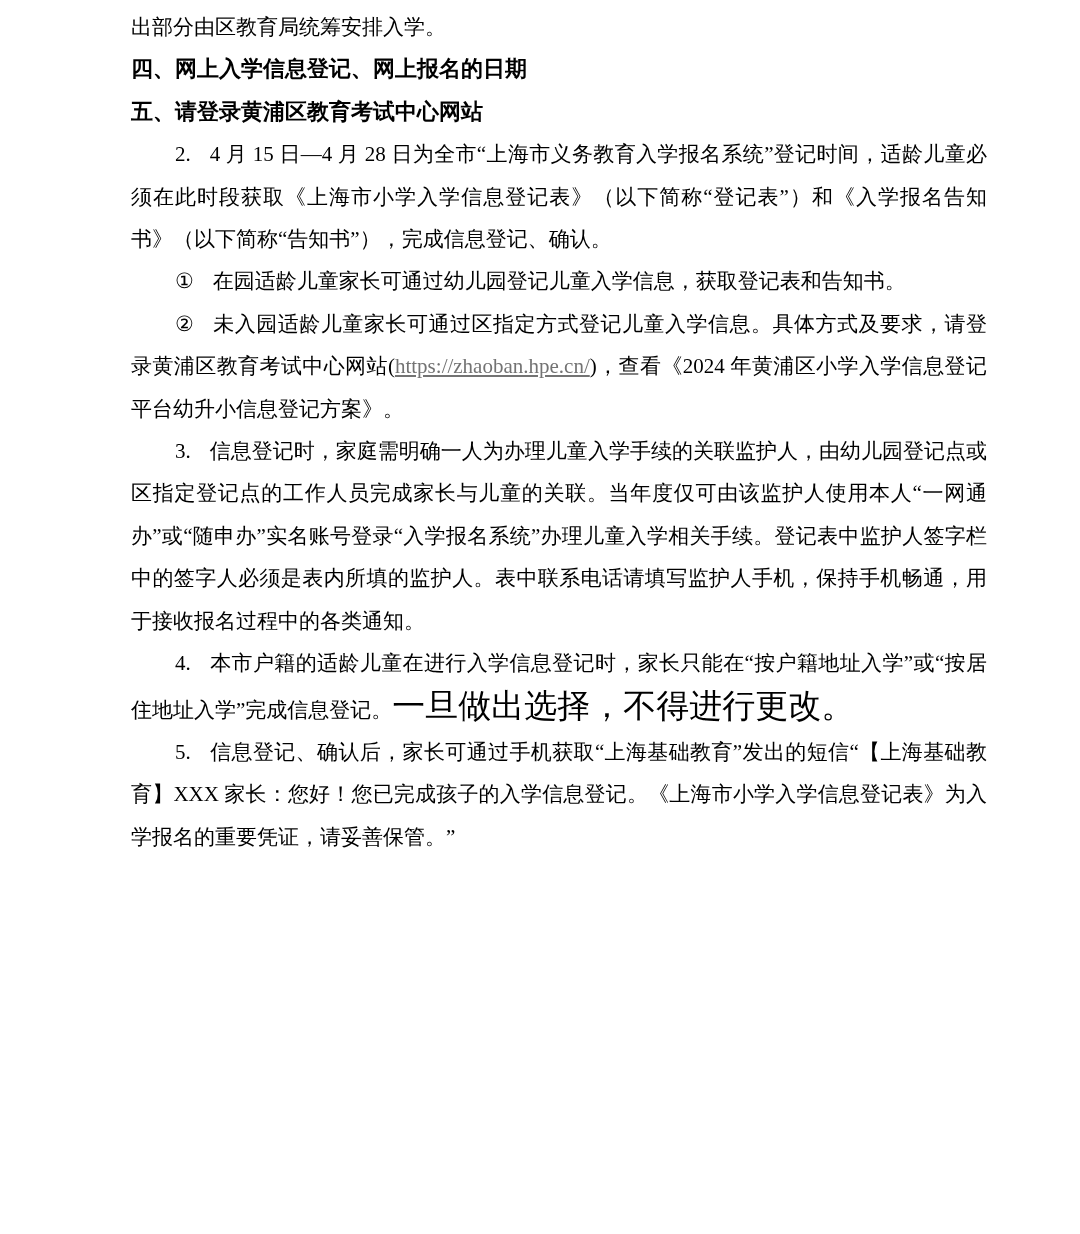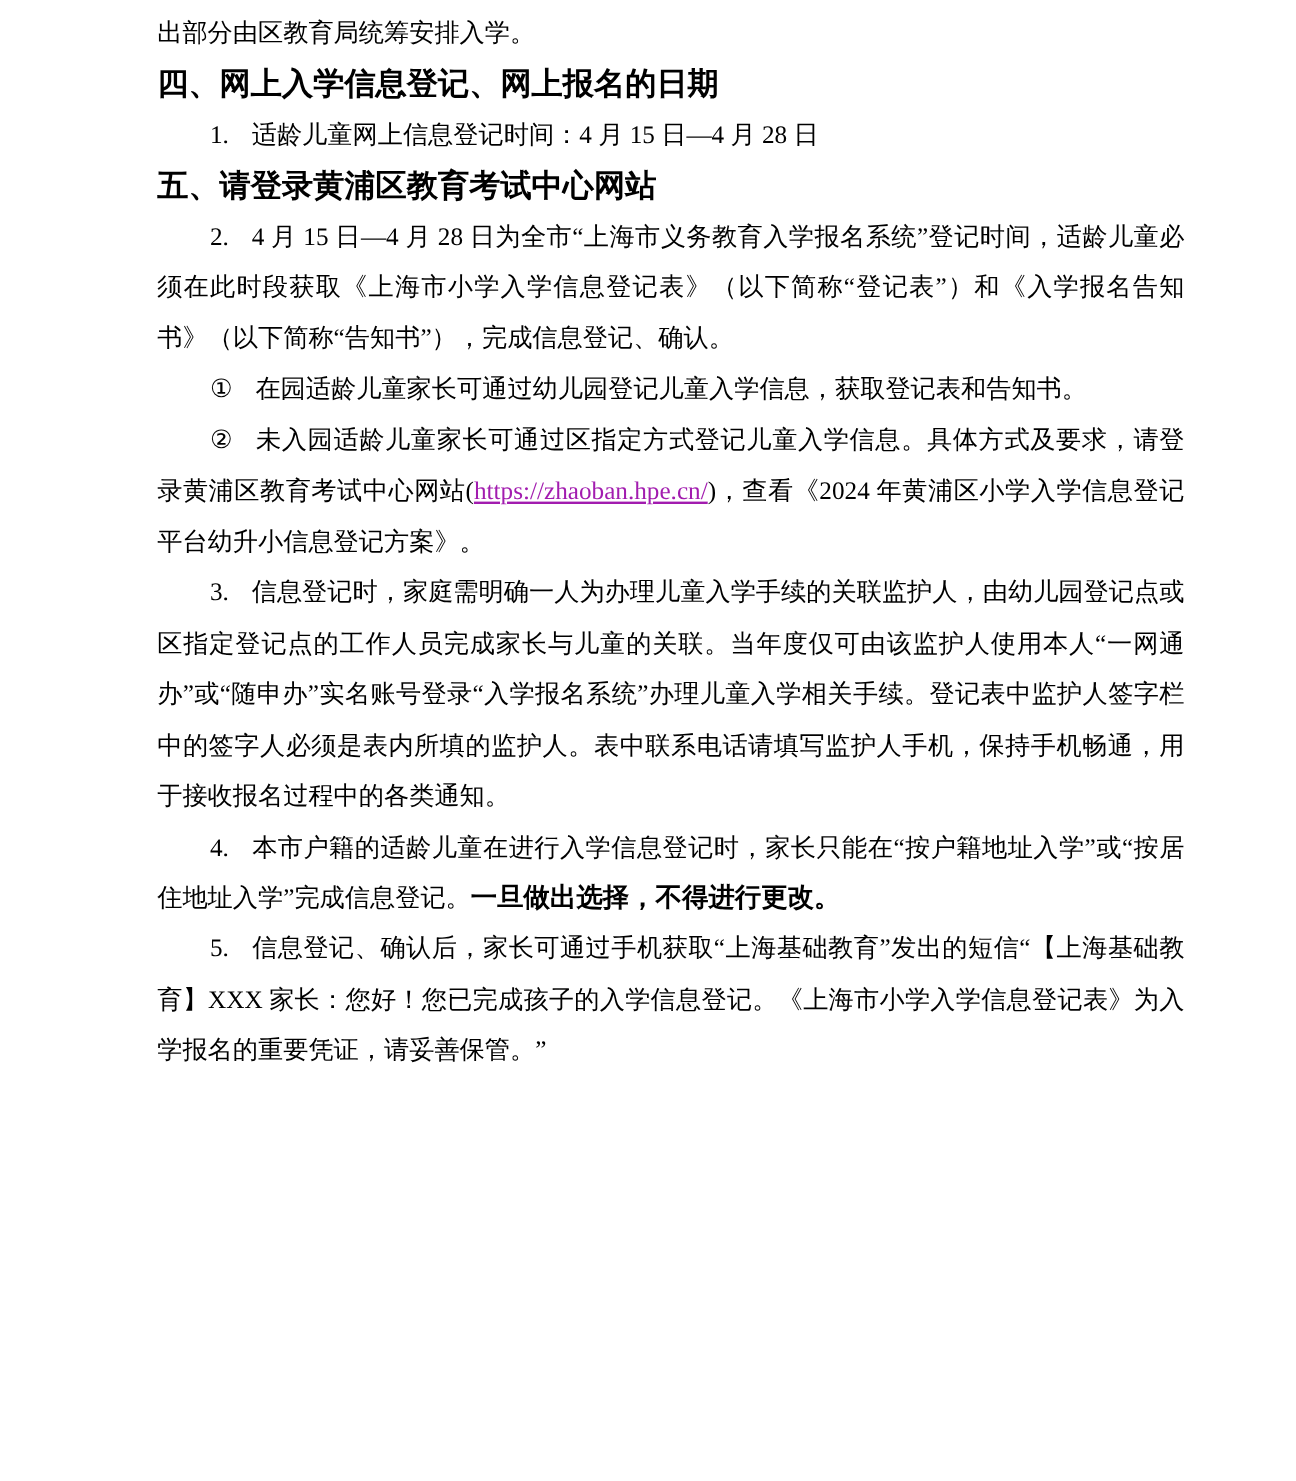--- a/index.html
+++ b/index.html
@@ -19,45 +19,44 @@
   }
   .page p {
     margin: 0;
     text-align: justify;
     text-justify: inter-character;
   }
   .indent { text-indent: 44px; }
   .heading {
     font-family: "Liberation Sans", "DejaVu Sans", sans-serif;
     font-weight: 700;
-    font-size: 26px;
+    font-size: 22px;
     text-align: left;
   }
   .marker { margin-right: 19px; }
   .link {
-    color: #a21caf;
+    color: #737373;
     text-decoration: underline;
     cursor: pointer;
   }
   .emph {
     font-family: "Liberation Sans", "DejaVu Sans", sans-serif;
-    font-weight: 700;
-    font-size: 22px;
+    font-weight: 400;
+    font-size: 33px;
   }
 </style>
 </head>
 <body>
 
 <div class="page">
 
   <p>出部分由区教育局统筹安排入学。</p>
 
   <p class="heading">四、网上入学信息登记、网上报名的日期</p>
 
-  <p class="indent"><span class="marker">1.</span><span>适龄儿童网上信息登记时间：4 月 15 日—4 月 28 日</span></p>
 
 
   <p class="heading">五、请登录黄浦区教育考试中心网站</p>
 
 
   <p class="indent"><span class="marker">2.</span><span>4 月 15 日—4 月 28 日为全市“上海市义务教育入学报名系统”登记时间，适龄儿童必须在此时段获取《上海市小学入学信息登记表》（以下简称“登记表”）和《入学报名告知书》（以下简称“告知书”），完成信息登记、确认。</span></p>
 
   <p class="indent"><span class="marker">①</span><span>在园适龄儿童家长可通过幼儿园登记儿童入学信息，获取登记表和告知书。</span></p>
 
   <p class="indent"><span class="marker">②</span><span>未入园适龄儿童家长可通过区指定方式登记儿童入学信息。具体方式及要求，请登录黄浦区教育考试中心网站(</span><span class="link">https://zhaoban.hpe.cn/</span><span>)，查看《2024 年黄浦区小学入学信息登记平台幼升小信息登记方案》。</span></p>

